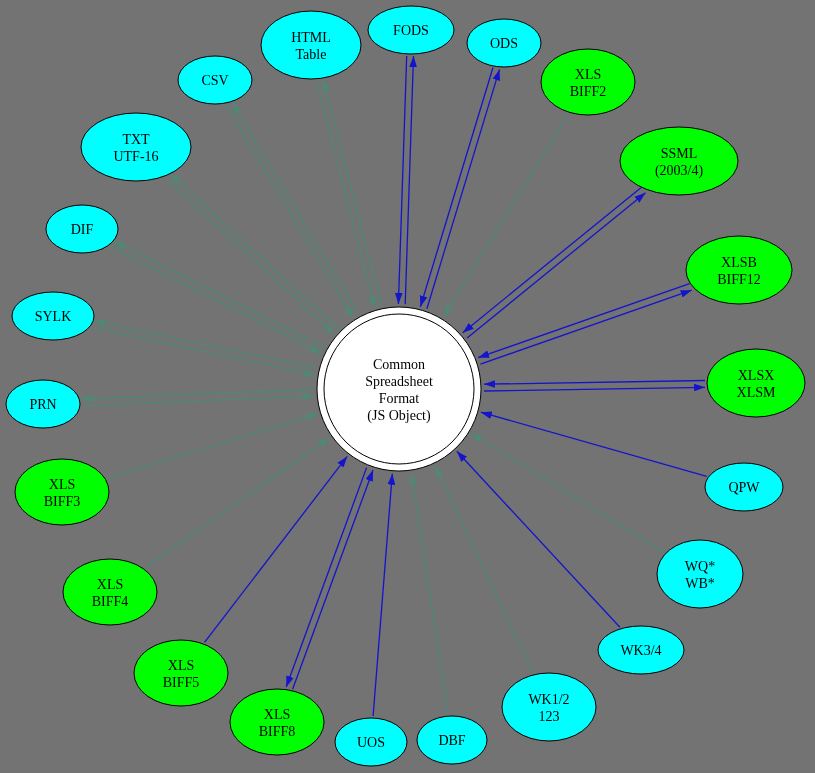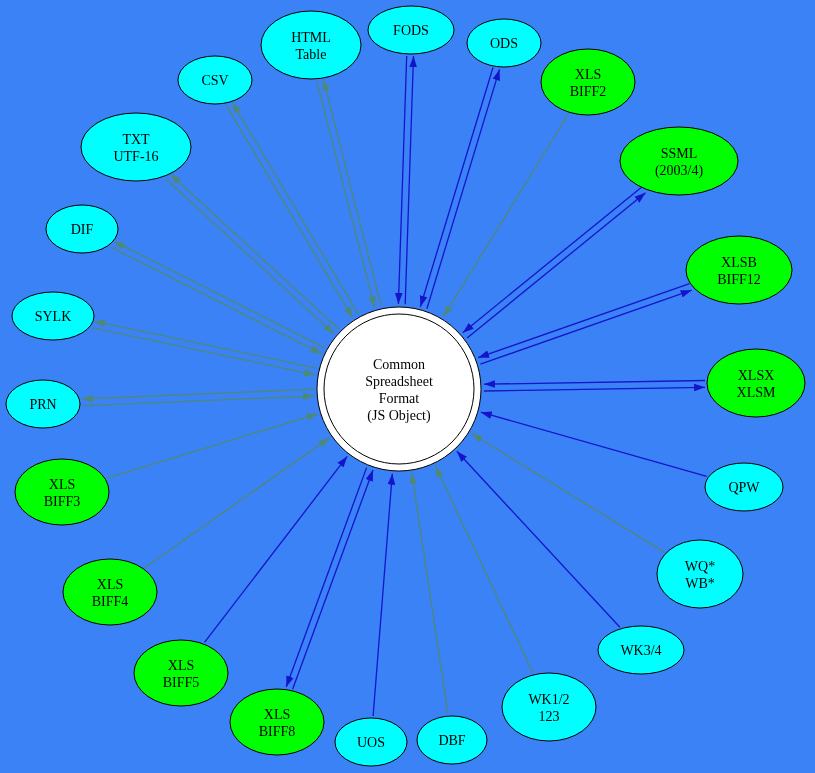--- a/index.html
+++ b/index.html
@@ -4,21 +4,21 @@
 <style>
   html, body {
     margin: 0;
     padding: 0;
     background: #ffffff;
   }
   .stage {
     position: relative;
     width: 815px;
     height: 773px;
-    background: #3b82f6;
+    background: #737373;
     overflow: hidden;
   }
   svg text {
     font-family: "Liberation Serif", "DejaVu Serif", serif;
     font-size: 14px;
     fill: #000000;
     text-anchor: middle;
   }
 </style>
 </head>

